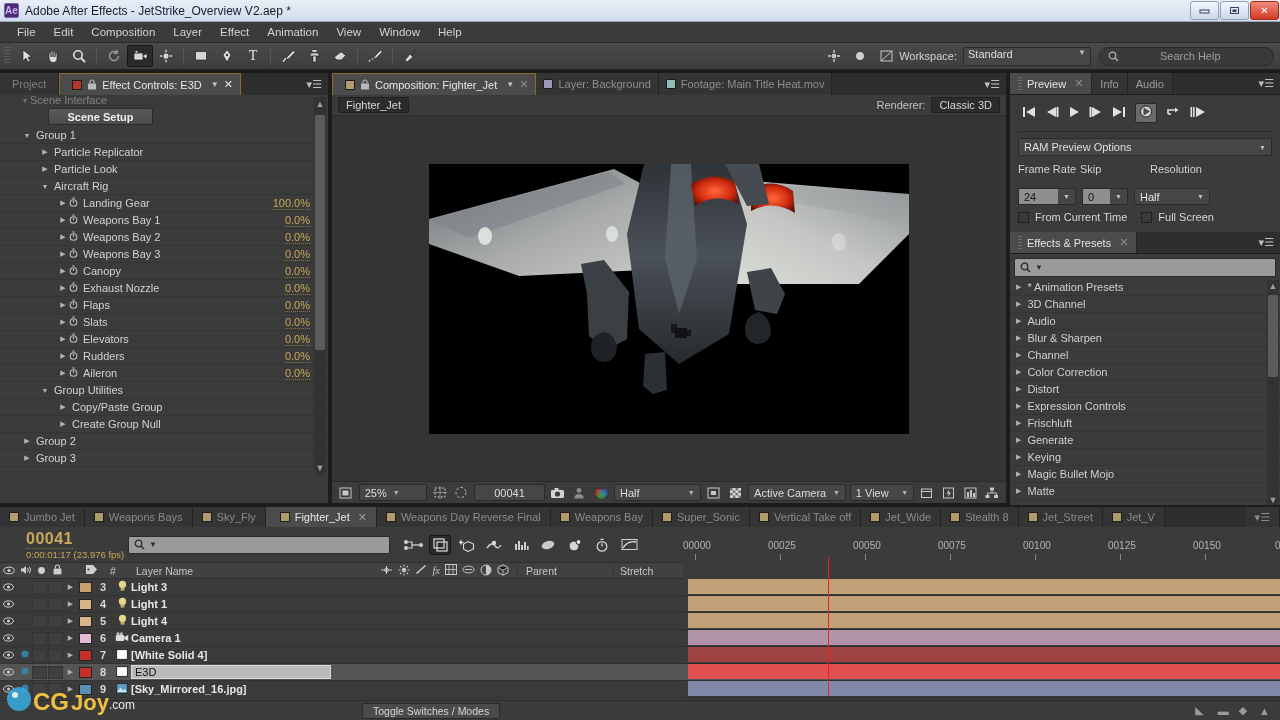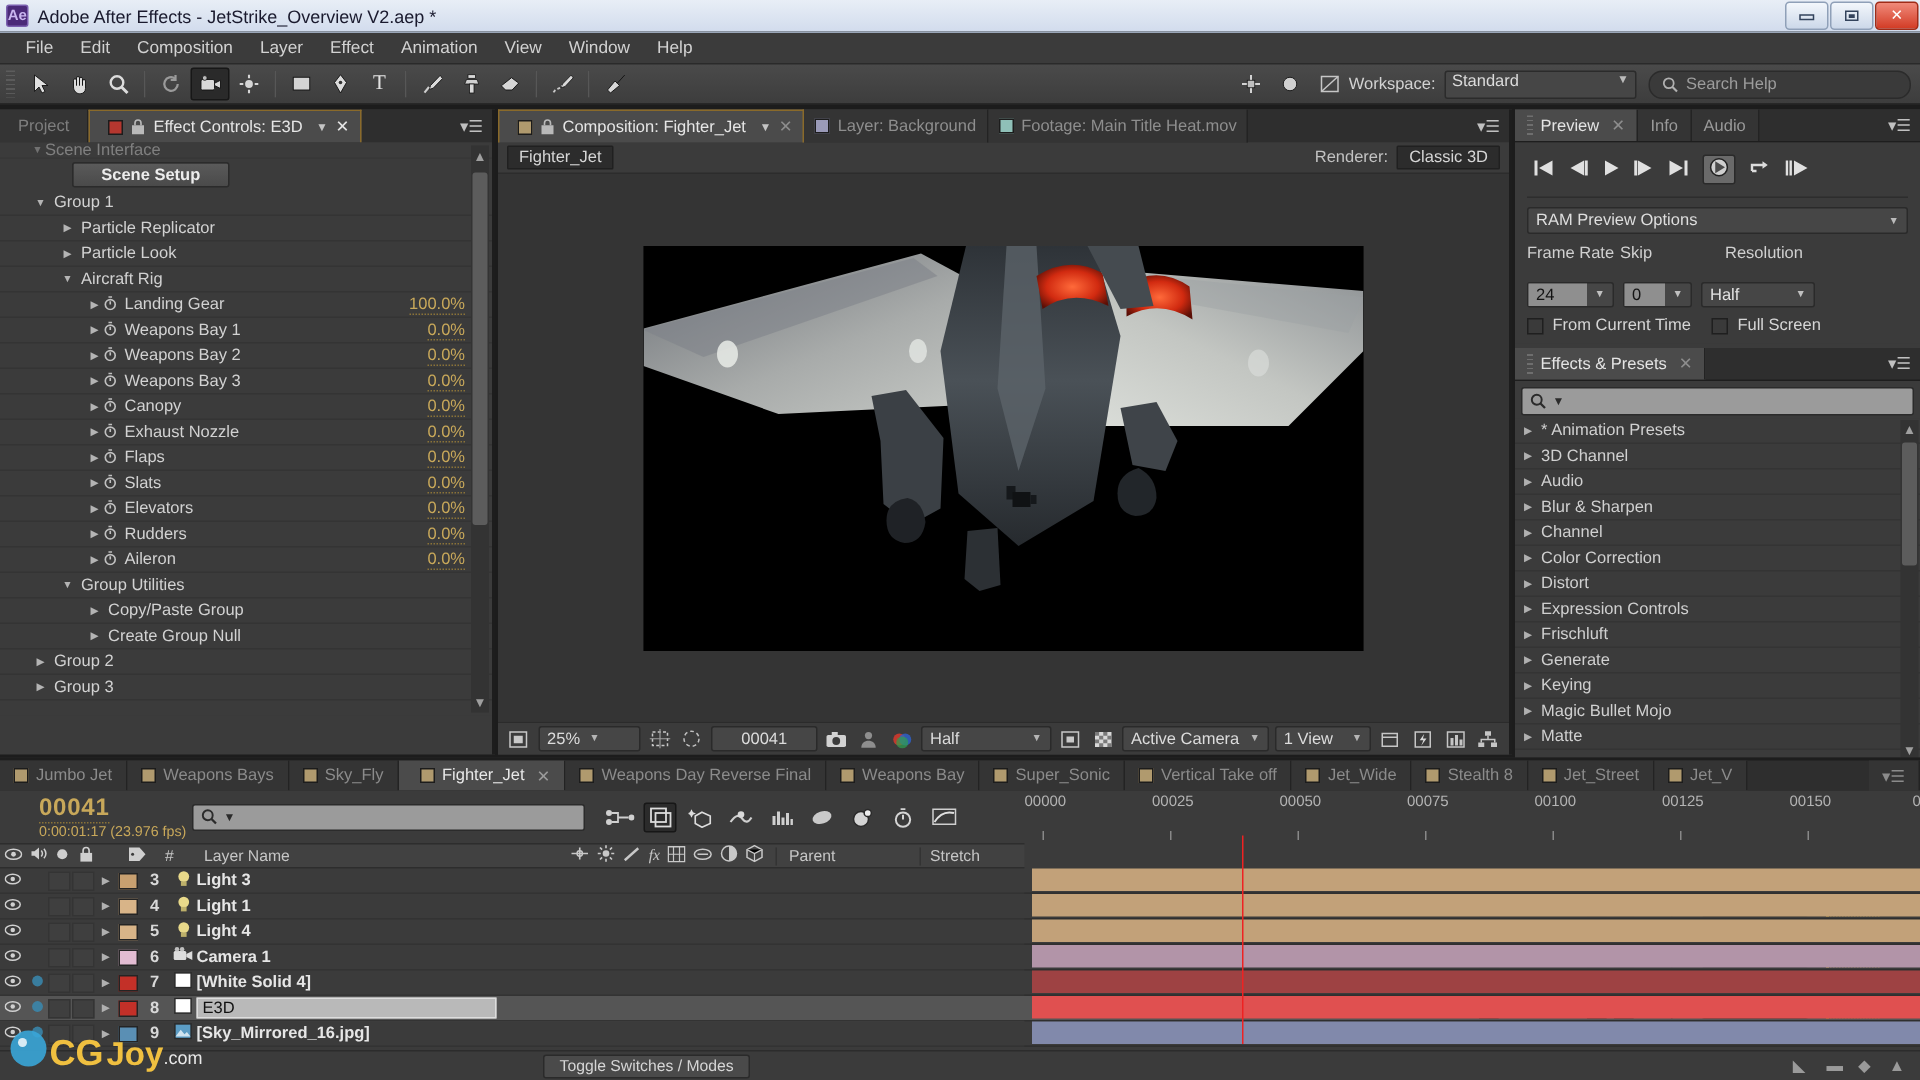--- a/index.html
+++ b/index.html
@@ -60,21 +60,21 @@
   .ws-label { margin-right: 6px; color: #d2d2d2; }
   .ws-select {
     width: 128px; height: 19px; background: #464646; border: 1px solid #2b2b2b;
     display: flex; align-items: flex-start; padding: 0 4px; color: #dcdcdc; font-size: 11px;
     border-radius: 2px;
   }
   .ws-select .arrow { margin-left: auto; font-size: 8px; color: #bbb; }
   .search-help {
     width: 175px; height: 19px; margin-left: 8px; background: #3a3a3a;
     border: 1px solid #2b2b2b; border-radius: 9px; display: flex; align-items: center;
-    padding: 0 8px; color: #9d9d9d; font-size: 11px;
+    padding: 0 8px; color: #9d9d9d; font-size: 11px; gap: 36px;
   }
 
   
   .panel-tabs {
     height: 22px; background: #2e2e2e; display: flex; align-items: stretch;
     border-bottom: 1px solid #1e1e1e;
   }
   .ptab {
     display: flex; align-items: center; padding: 0 8px; font-size: 11px;
     color: #9a9a9a; background: #343434; border-right: 1px solid #232323;
@@ -220,21 +220,21 @@
   .tl-search {
     width: 262px; height: 18px; background: #9b9b9b; border: 1px solid #2b2b2b; border-radius: 2px;
     display: flex; align-items: center; padding: 0 5px; gap: 4px; color: #2b2b2b; font-size: 11px;
   }
   .tl-icons { display: flex; align-items: center; gap: 5px; margin-left: 12px; }
   .tl-ic { width: 22px; height: 20px; display:flex;align-items:center;justify-content:center;color:#d2d2d2;font-size:13px;}
   .tl-ic.sel { background:#2b2b2b;border:1px solid #171717;border-radius:2px; }
 
   .tl-ruler { position: absolute; left: 683px; top: 0px; right: 0; height: 35px; }
   .ruler-marks { position: relative; height: 35px; }
-  .rmark { position: absolute; top: 2px; font-size: 10px; color: #b4b4b4; }
+  .rmark { position: absolute; top: 13px; font-size: 10px; color: #b4b4b4; }
   .rtick { position: absolute; top: 27px; width: 1px; height: 6px; background: #888; }
 
   .lhead {
     position: absolute; left: 0; top: 35px; width: 683px; height: 17px;
     background: #414141; border-top: 1px solid #2d2d2d; border-bottom: 1px solid #2d2d2d;
     display: flex; align-items: center; font-size: 10.5px; color: #c6c6c6;
   }
   .rows { position: absolute; left: 0; top: 52px; width: 1280px; }
   .lrow { height: 17px; display: flex; align-items: center; border-bottom: 1px solid #333;
           font-size: 11px; position: relative; }

